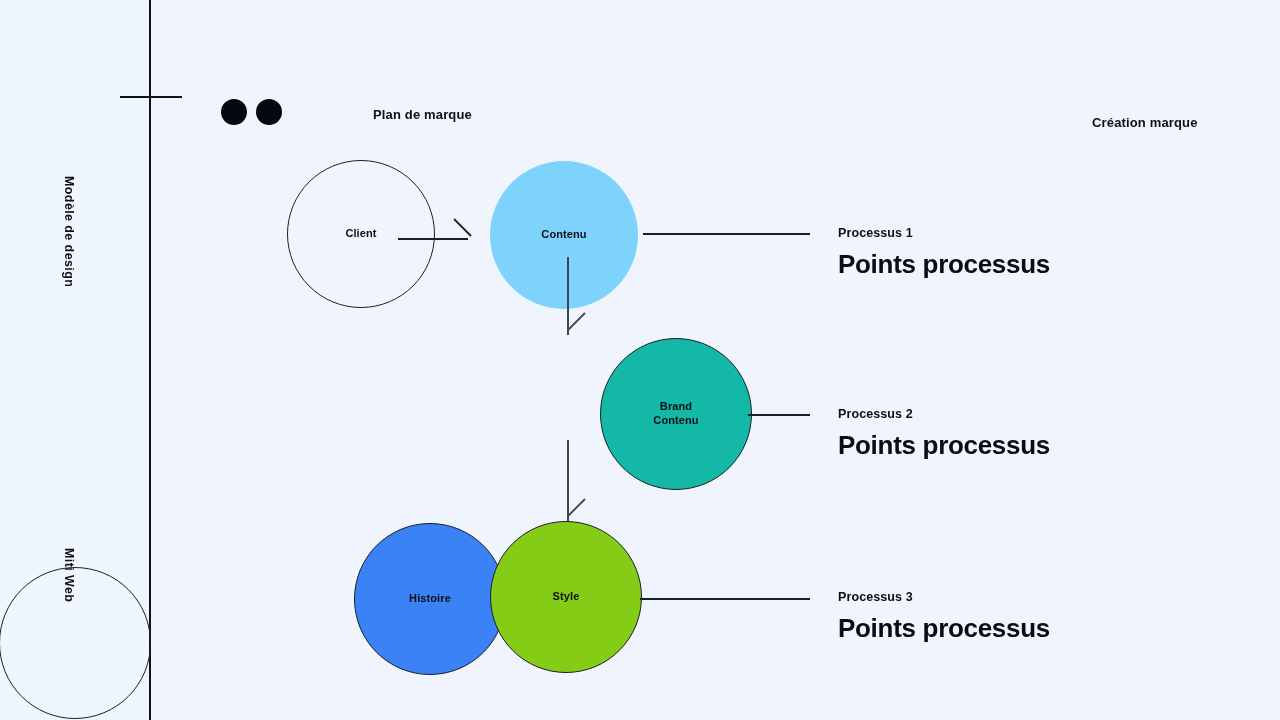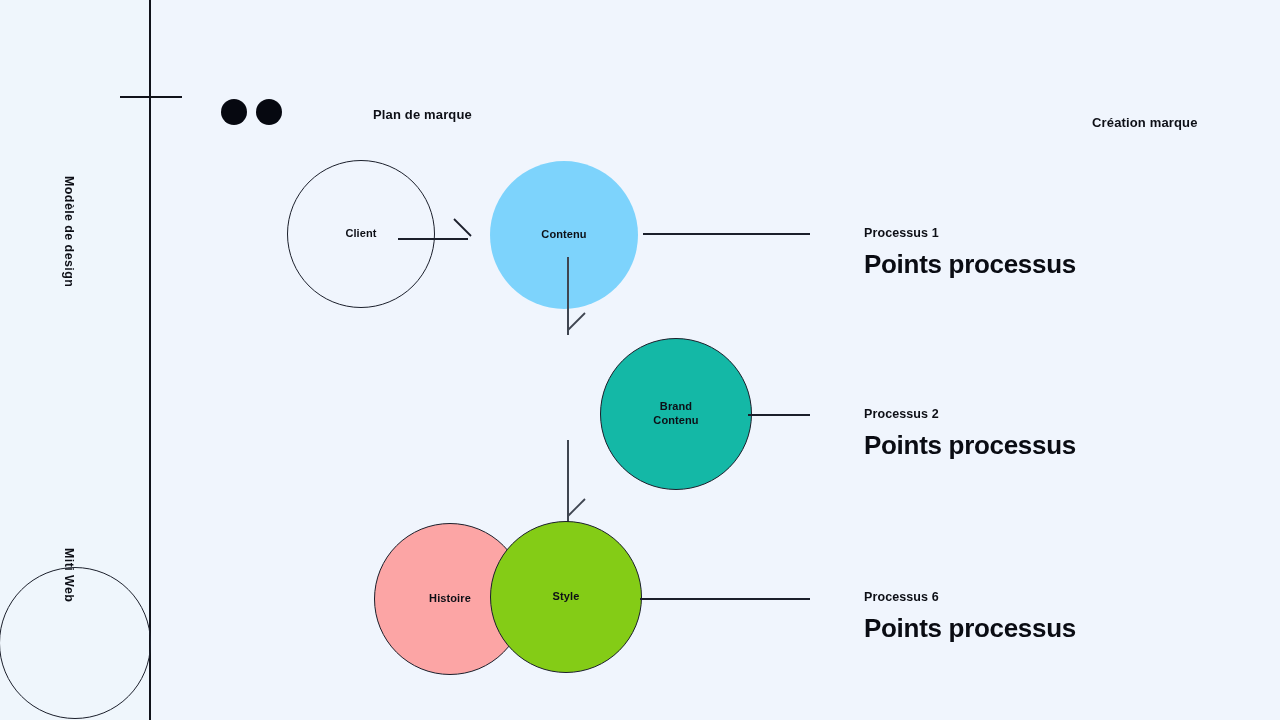--- a/index.html
+++ b/index.html
@@ -97,22 +97,22 @@
     line-height: 1.25;
     letter-spacing: 0.1px;
     pointer-events: none;
   }
 
   #circle-client { left: 287px; top: 160px; width: 148px; height: 148px; }
   #circle-contenu { left: 490px; top: 161px; width: 148px; height: 148px; }
   #circle-marque { left: 490px; top: 347px; width: 148px; height: 148px; }
   #circle-brandjournal { left: 600px; top: 338px; width: 152px; height: 152px;
       background: #14b8a6; }
-  #circle-histoire { left: 374px; top: 523px; width: 152px; height: 152px;
-      background: #fca5a5; }
+  #circle-histoire { left: 354px; top: 523px; width: 152px; height: 152px;
+      background: #3b82f6; }
   #circle-style { left: 490px; top: 521px; width: 152px; height: 152px;
       background: #84cc16; }
   #circle-bottomleft { left: -1px; top: 567px; width: 152px; height: 152px;
       background: transparent; }
 
   .connector {
     position: absolute;
     height: 1.6px;
     background: #1b1f2b;
   }
@@ -138,21 +138,21 @@
   }
   #arrow-v1 { left: 567px; top: 257px; height: 78px; }
   #arrow-v2 { left: 567px; top: 440px; height: 82px; }
   .arrow-head-v {
     position: absolute;
     width: 22px; height: 22px;
   }
   #arrow-head-v1 { left: 566px; top: 311px; }
   #arrow-head-v2 { left: 566px; top: 497px; }
 
-  .process-block { position: absolute; margin-left: 26px; }
+  .process-block { position: absolute; }
   .process-kicker {
     font-size: 12.5px;
     font-weight: 700;
     color: #0d0f16;
     letter-spacing: 0.1px;
     white-space: nowrap;
   }
   .process-title {
     font-size: 26px;
     font-weight: 700;
@@ -233,17 +233,17 @@
     <div class="process-kicker">Processus 1</div>
     <div class="process-title">Points processus</div>
   </div>
 
   <div class="process-block" id="process-2">
     <div class="process-kicker">Processus 2</div>
     <div class="process-title">Points processus</div>
   </div>
 
   <div class="process-block" id="process-3">
-    <div class="process-kicker">Processus 6</div>
+    <div class="process-kicker">Processus 3</div>
     <div class="process-title">Points processus</div>
   </div>
 
 </div>
 
 </body></html>

